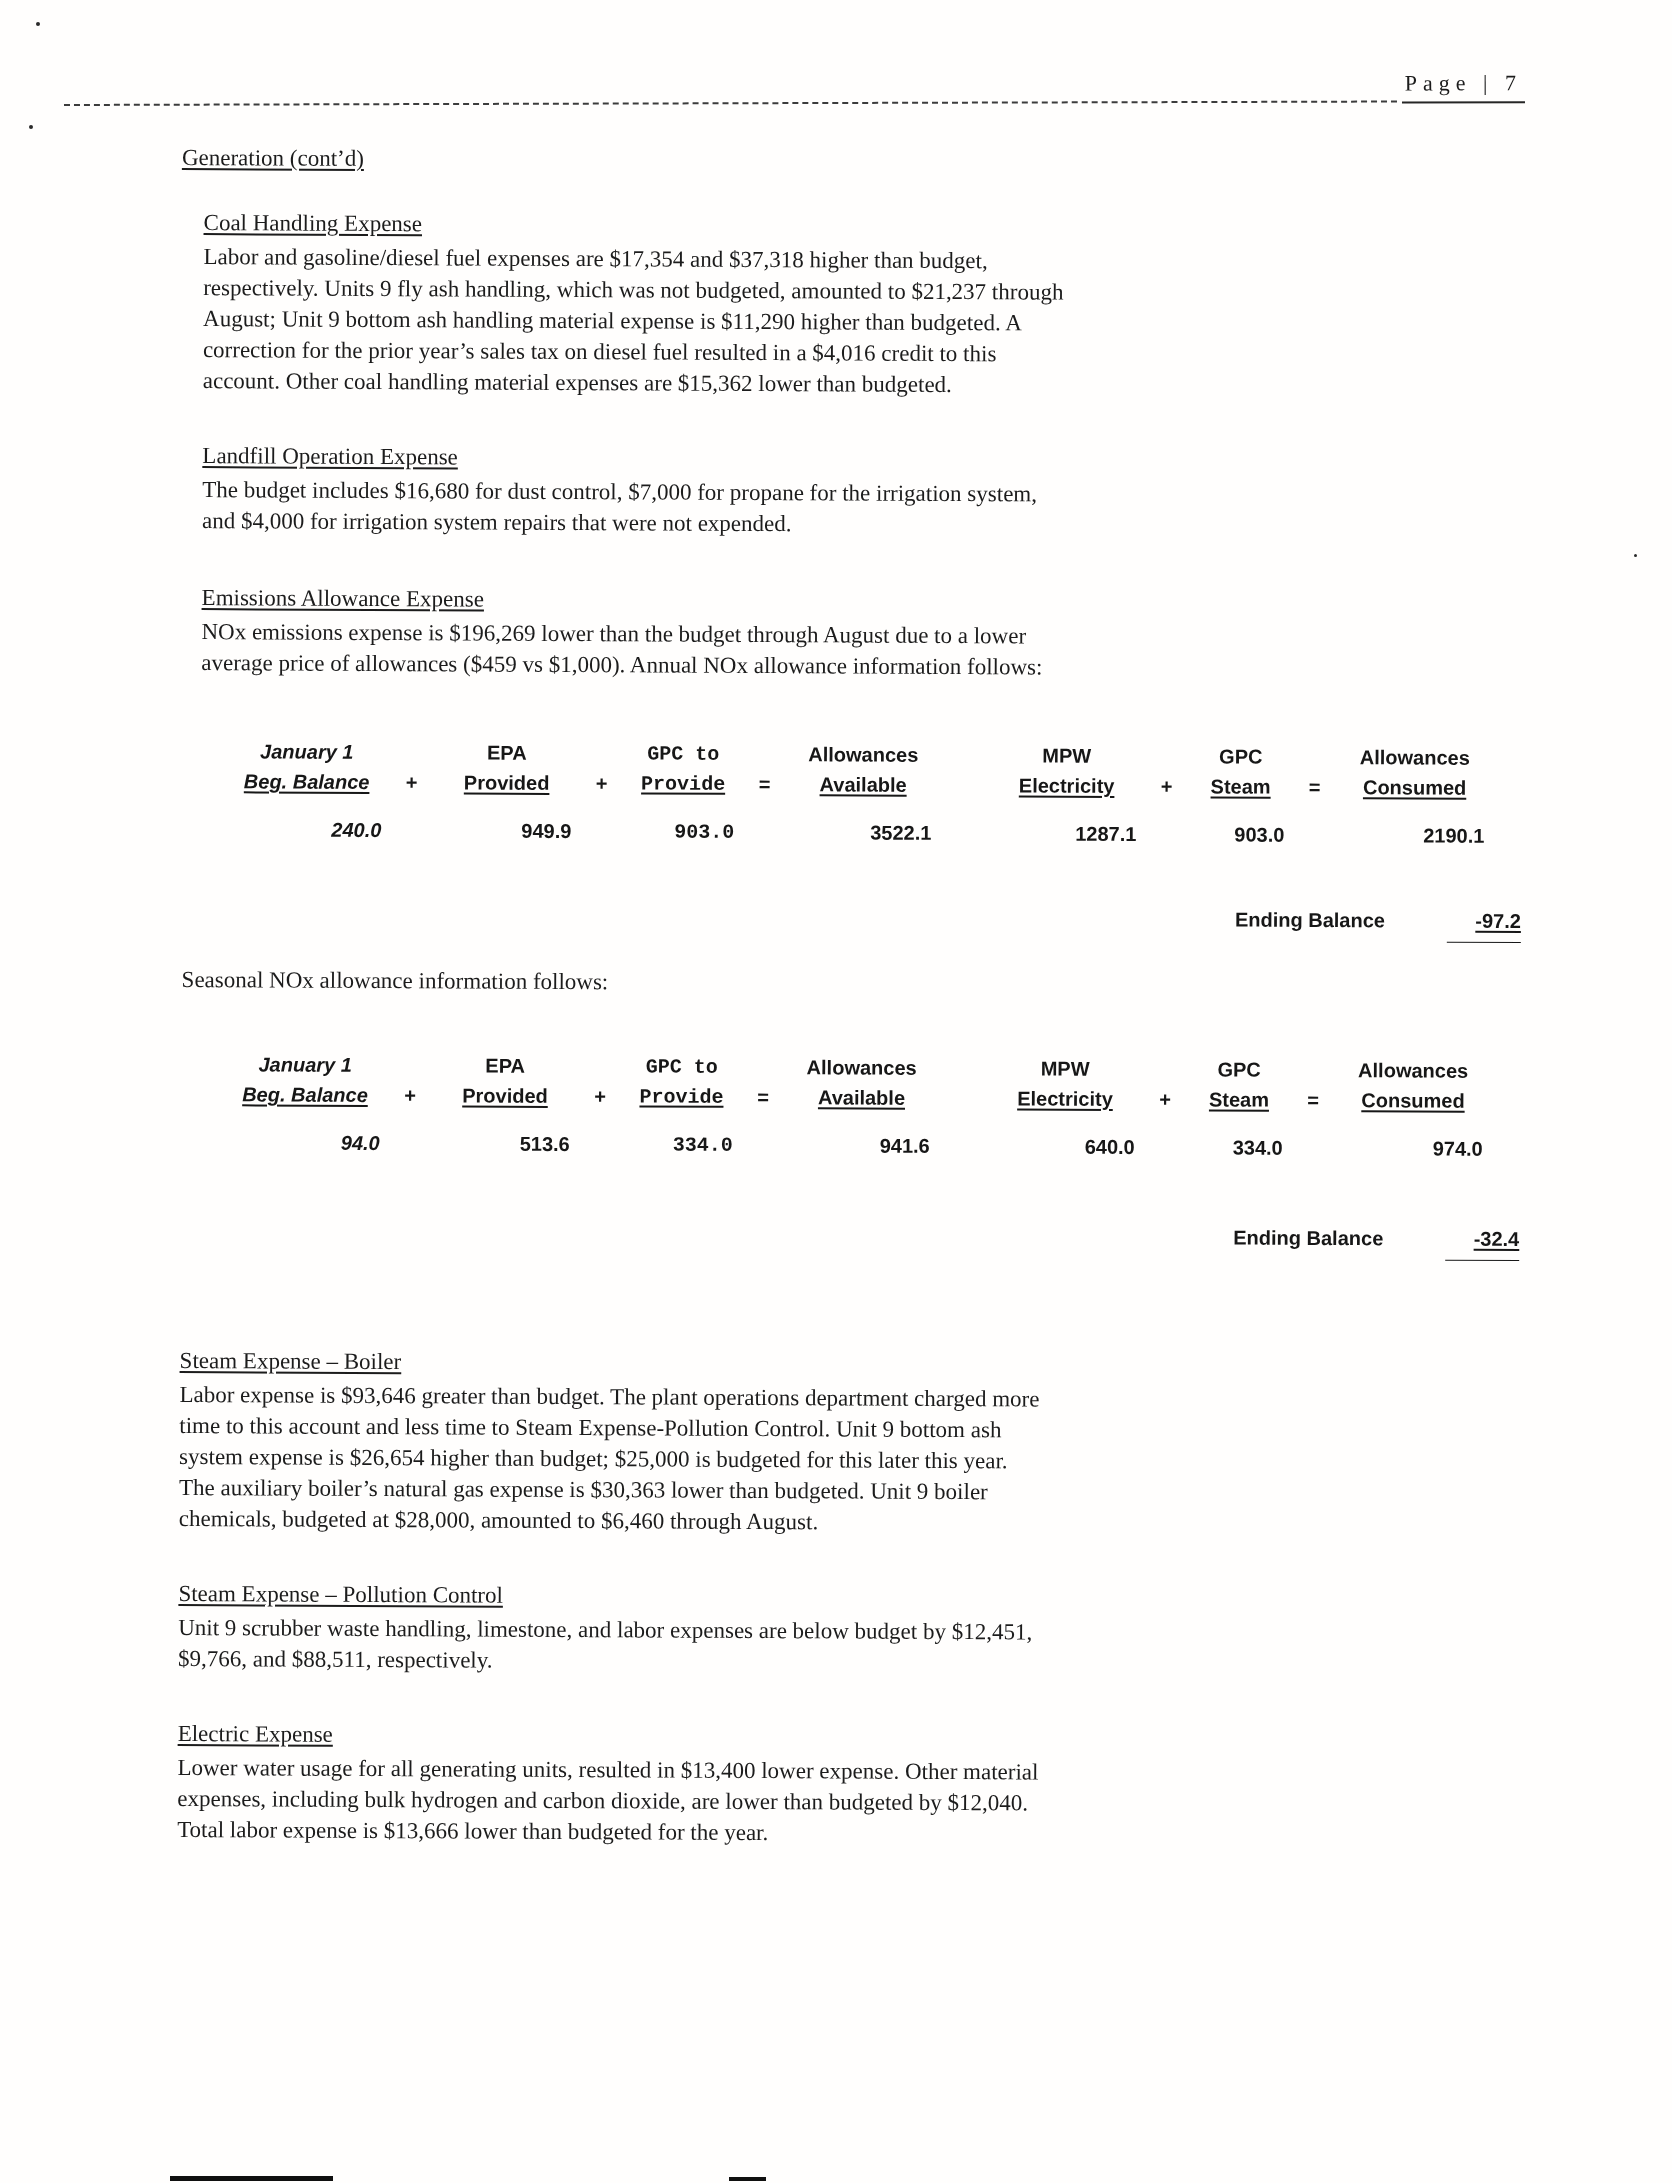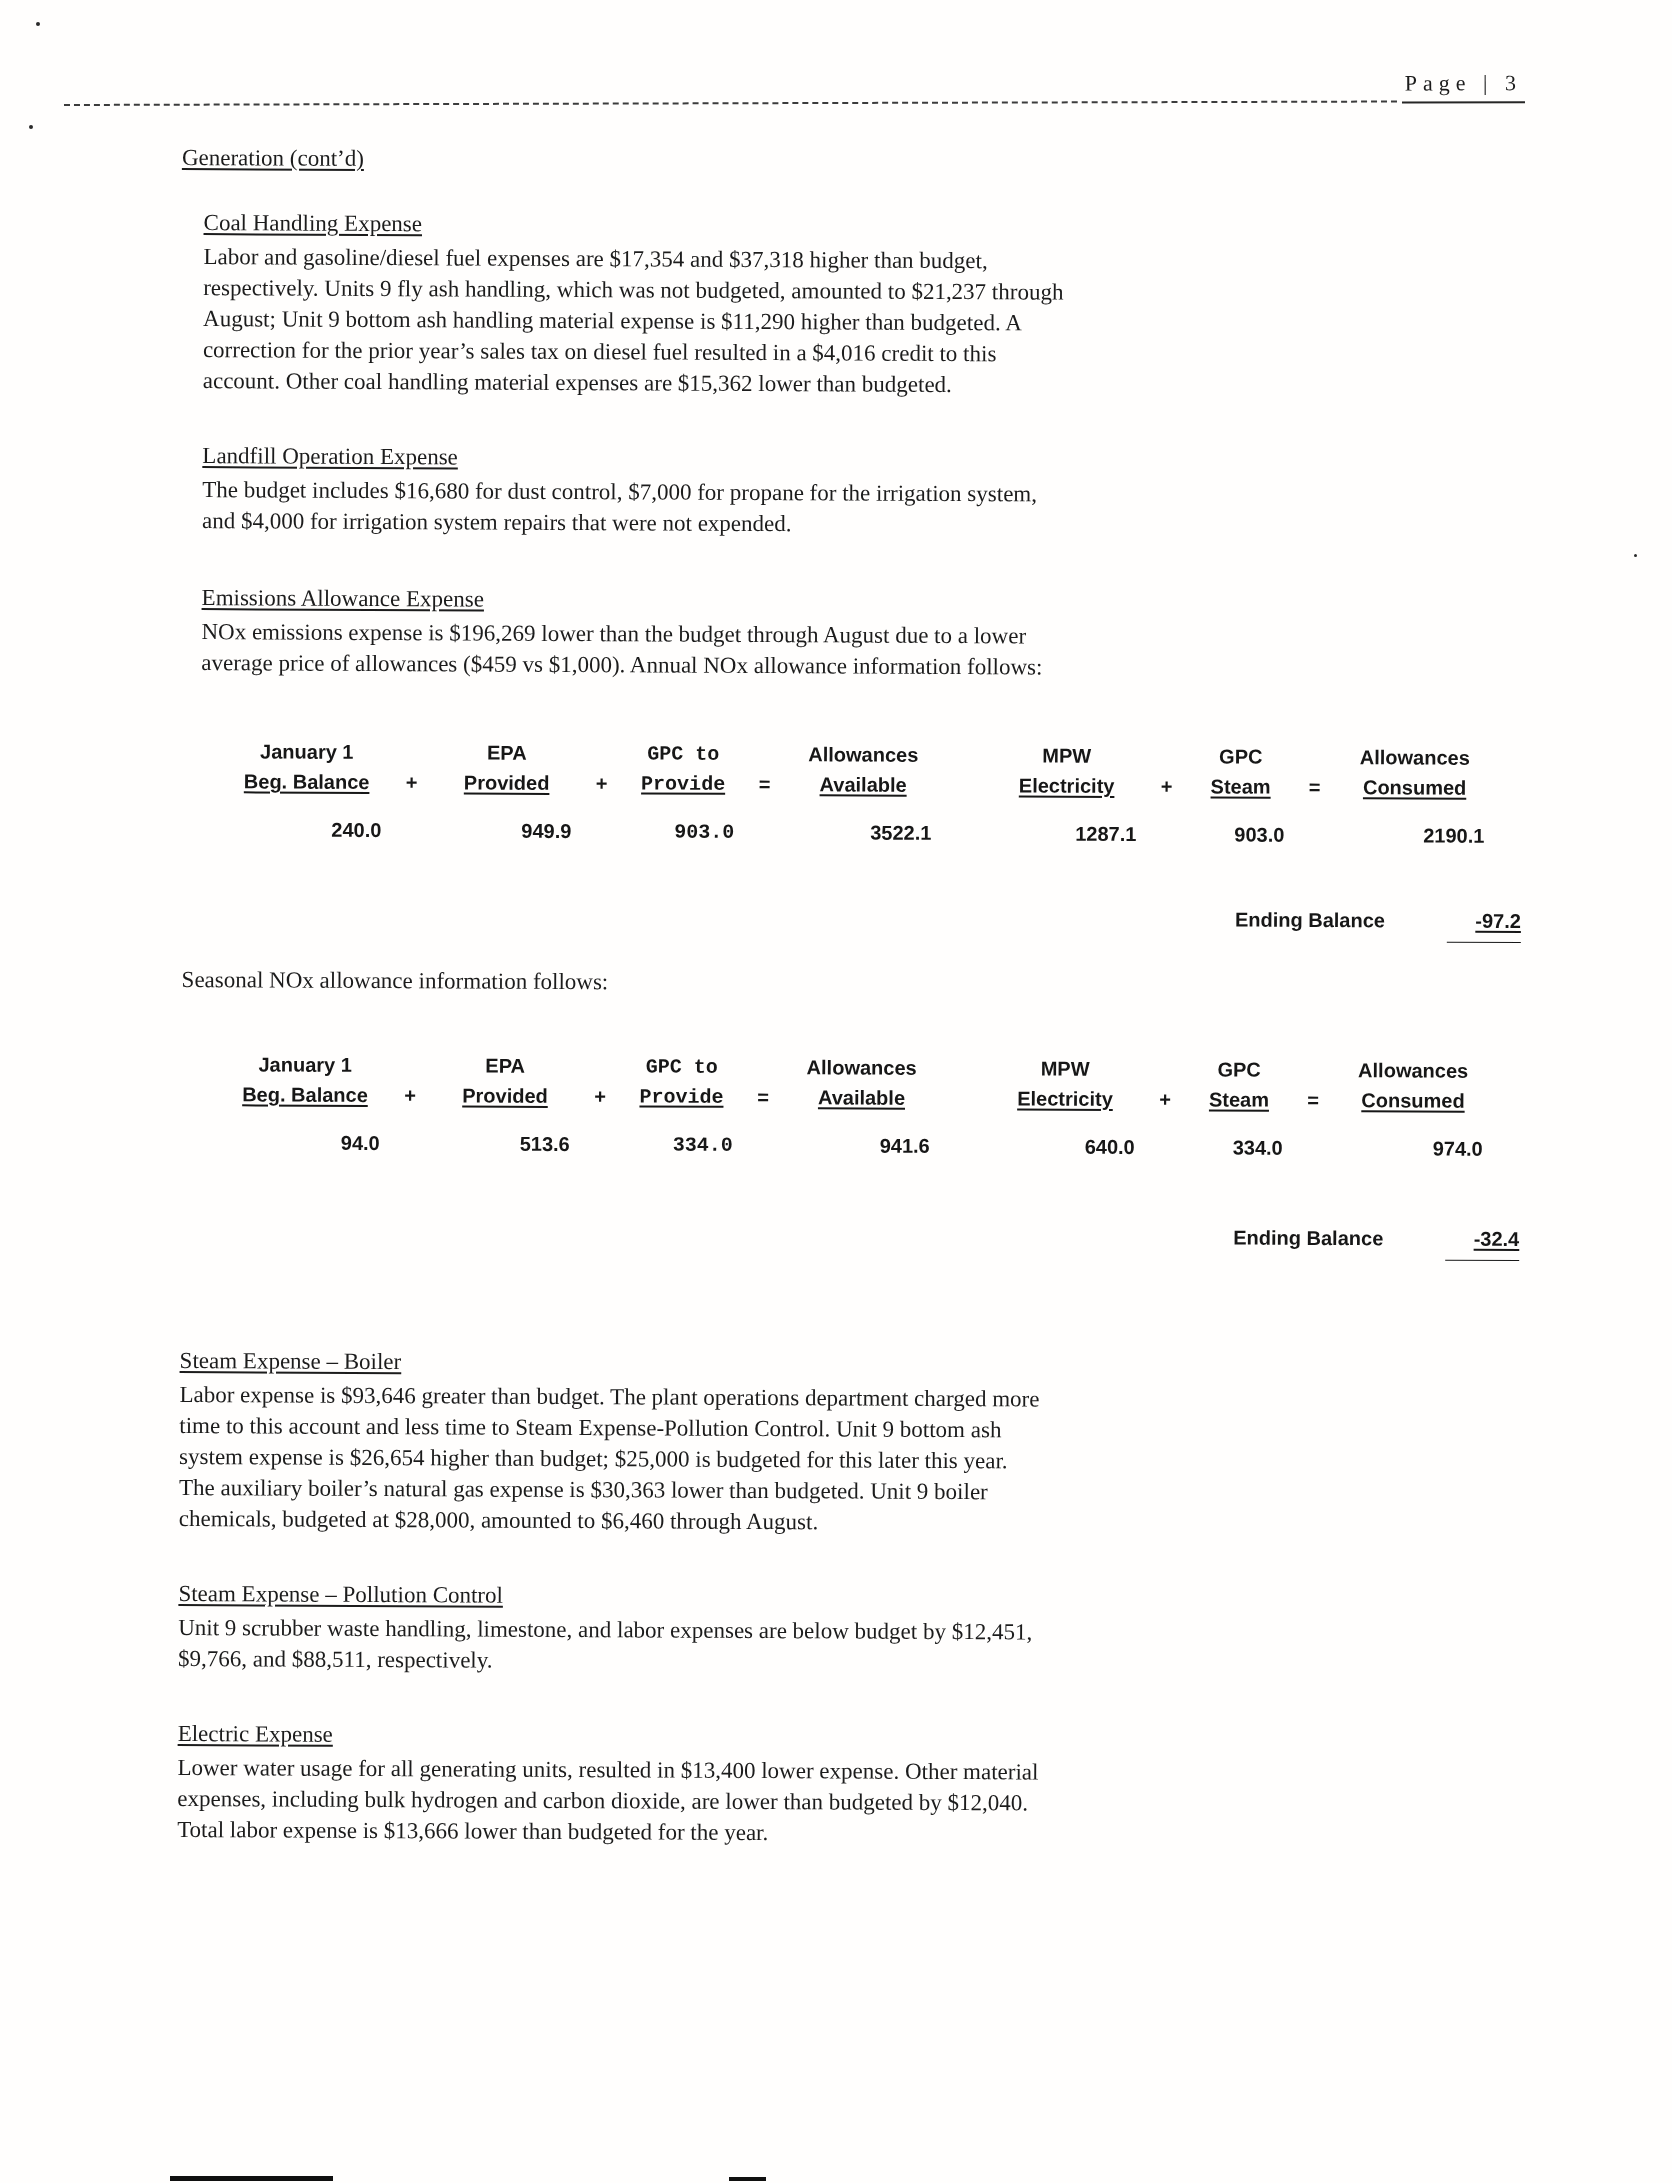--- a/index.html
+++ b/index.html
@@ -77,21 +77,21 @@
     line-height: 29px;
     color: #171717;
   }
   .nox-annual   { margin-top: 59px; }
   .nox-seasonal { margin-top: 57px; }
   .nox .col { text-align: center; }
   .nox .col .h2 { margin-top: 1px; }
   .nox .col .val { text-align: right; margin-top: 19px; padding-right: 4px; }
   .nox .op { padding-top: 30px; width: 18px; text-align: center; }
   .nox .tbl-gap { width: 23px; }
-  .w0 { width: 158px; }
+  .w0 { width: 158px; font-style: italic; }
   .w1 { width: 138px; }
   .w2 { width: 111px; font-family: Liberation Mono, monospace; }
   .w3 { width: 145px; }
   .w4 { width: 148px; }
   .w5 { width: 96px; }
   .w6 { width: 148px; }
 
   .ending {
     display: flex;
     justify-content: flex-end;
@@ -136,21 +136,21 @@
   <div class="speck s1"></div>
   <div class="speck s2"></div>
   <div class="speck s3"></div>
   <div class="edge-mark m1"></div>
   <div class="edge-mark m2"></div>
 
   <div class="inner">
 
     <div class="header-row">
       <div class="dashes"></div>
-      <span class="page-num">Page | 3</span>
+      <span class="page-num">Page | 7</span>
     </div>
 
     <div class="content">
 
       <div class="main-heading">
         <span class="u">Generation (cont’d)</span>
       </div>
 
       <section class="section ind-a mt-coal">
         <div class="title"><span class="u">Coal Handling Expense</span></div>

